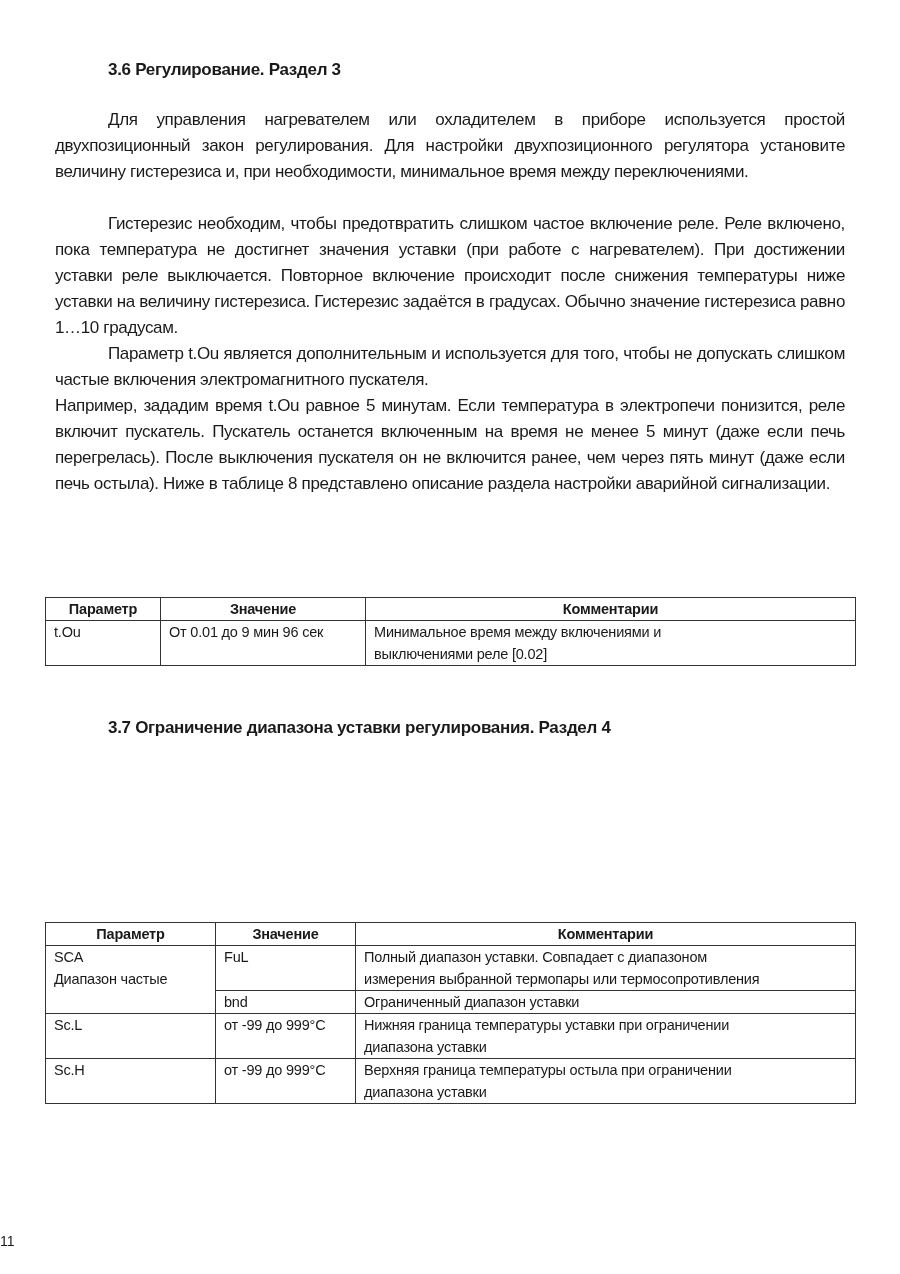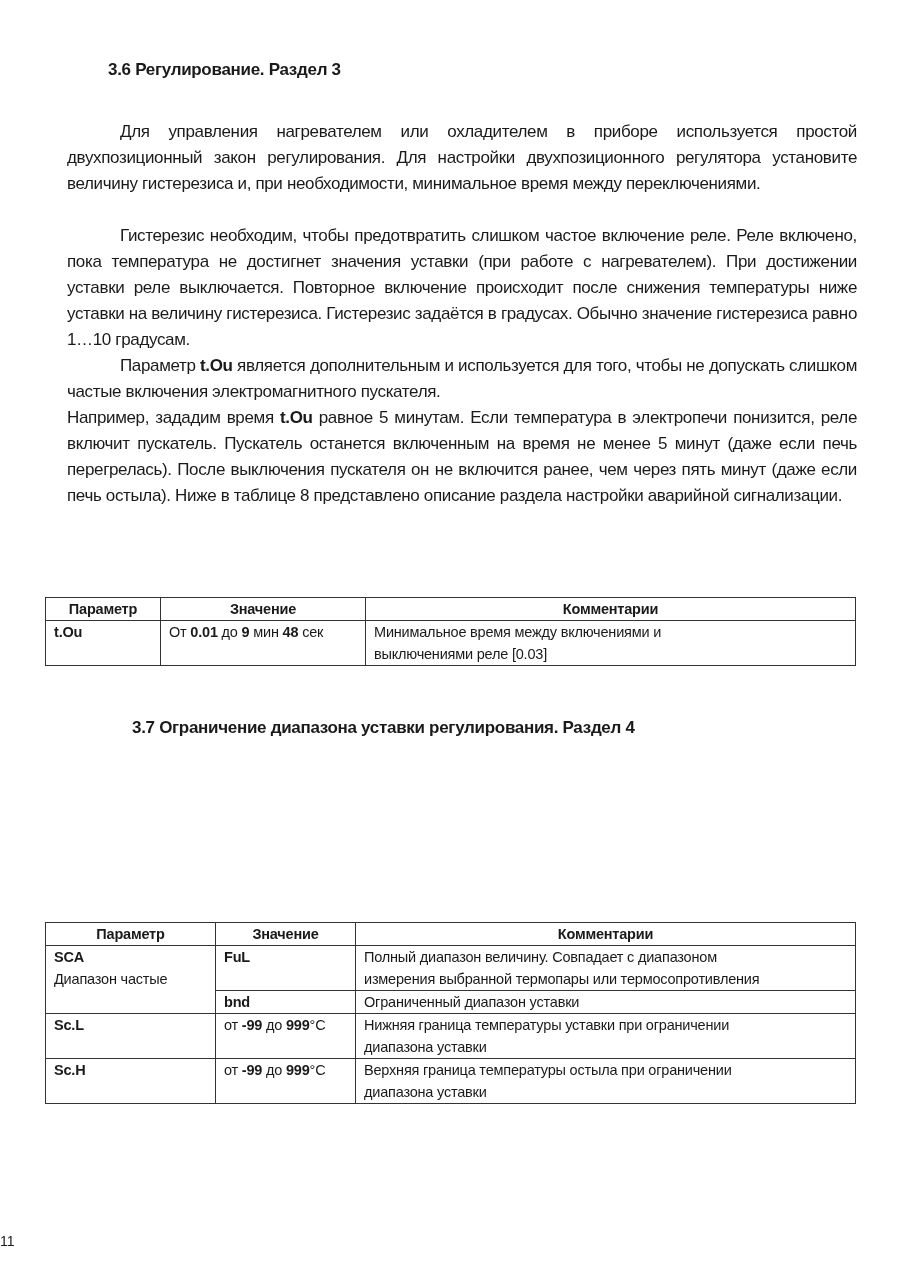--- a/index.html
+++ b/index.html
@@ -1,24 +1,24 @@
 <!DOCTYPE html>
 <html><head>
 <meta charset="utf-8">
 <style>
   html, body { margin: 0; padding: 0; background: #ffffff; }
   body { width: 900px; height: 1274px; position: relative; overflow: hidden;
          font-family: "Liberation Sans", "DejaVu Sans", sans-serif; color: #1a1a1a; }
   .page { position: absolute; left: 0; top: 0; width: 720px; height: 1274px; }
   .h { position: absolute; left: 108px; font-weight: bold; font-size: 17px; letter-spacing: -0.3px; }
   .p { position: absolute; left: 55px; width: 790px; font-size: 17px; line-height: 26px;
-       text-align: justify; letter-spacing: -0.35px; margin: 12px; }
+       text-align: justify; letter-spacing: -0.35px; margin: 0; }
   .p .ind { display: inline-block; width: 53px; }
   .caption { position: absolute; left: 55px; font-size: 17px; letter-spacing: -0.3px; }
-  b { font-weight: bold; }
+  b { font-weight: normal; }
   table { position: absolute; border-collapse: collapse; font-size: 14.5px; letter-spacing: -0.2px; }
   td, th { border: 1px solid #333; padding: 0 8px; vertical-align: top; line-height: 22px; }
   th { font-weight: bold; text-align: center; }
   .pagenum { position: absolute; top: 1233px; left: 0; width: 900px; text-align: left; font-size: 14px; }
 </style>
 </head>
 <body>
 
 <div class="page">
 
@@ -40,46 +40,46 @@
         <col>
       </colgroup>
     <tbody>
         <tr>
       <th>Параметр</th>
       <th>Значение</th>
       <th>Комментарии</th>
     </tr>
     <tr>
       <td><b>t.Ou</b></td>
-      <td><span>От </span><b>0.01</b><span> до </span><b>9</b><span> мин </span><b>48</b><span> сек</span></td>
-      <td><span>Минимальное время между  включениями и</span><br><span>выключениями реле [0.03]</span></td>
+      <td><span>От </span><b>0.01</b><span> до </span><b>9</b><span> мин </span><b>96</b><span> сек</span></td>
+      <td><span>Минимальное время между  включениями и</span><br><span>выключениями реле [0.02]</span></td>
     </tr>
   </tbody>
     </table>
 
-  <div class="h" style="top:718px;margin-left:24px;">3.7 Ограничение диапазона уставки регулирования. Раздел 4</div>
+  <div class="h" style="top:718px;">3.7 Ограничение диапазона уставки регулирования. Раздел 4</div>
 
 
 
   <table style="left:45px; top:922px; width:811px;">
     <colgroup>
         <col style="width:170px">
         <col style="width:140px">
         <col>
       </colgroup>
     <tbody>
         <tr>
       <th>Параметр</th>
       <th>Значение</th>
       <th>Комментарии</th>
     </tr>
     <tr>
       <td rowspan="2"><b>SCA</b><br><span>Диапазон частые</span></td>
       <td><b>FuL</b></td>
-      <td><span>Полный диапазон величину. Совпадает с диапазоном</span><br><span>измерения выбранной термопары или термосопротивления</span></td>
+      <td><span>Полный диапазон уставки. Совпадает с диапазоном</span><br><span>измерения выбранной термопары или термосопротивления</span></td>
     </tr>
     <tr>
       <td><b>bnd</b></td>
       <td>Ограниченный диапазон уставки</td>
     </tr>
     <tr>
       <td><b>Sc.L</b></td>
       <td><span>от </span><b>-99</b><span> до </span><b>999</b><span>°C</span></td>
       <td><span>Нижняя граница температуры уставки при ограничении</span><br><span>диапазона уставки</span></td>
     </tr>

